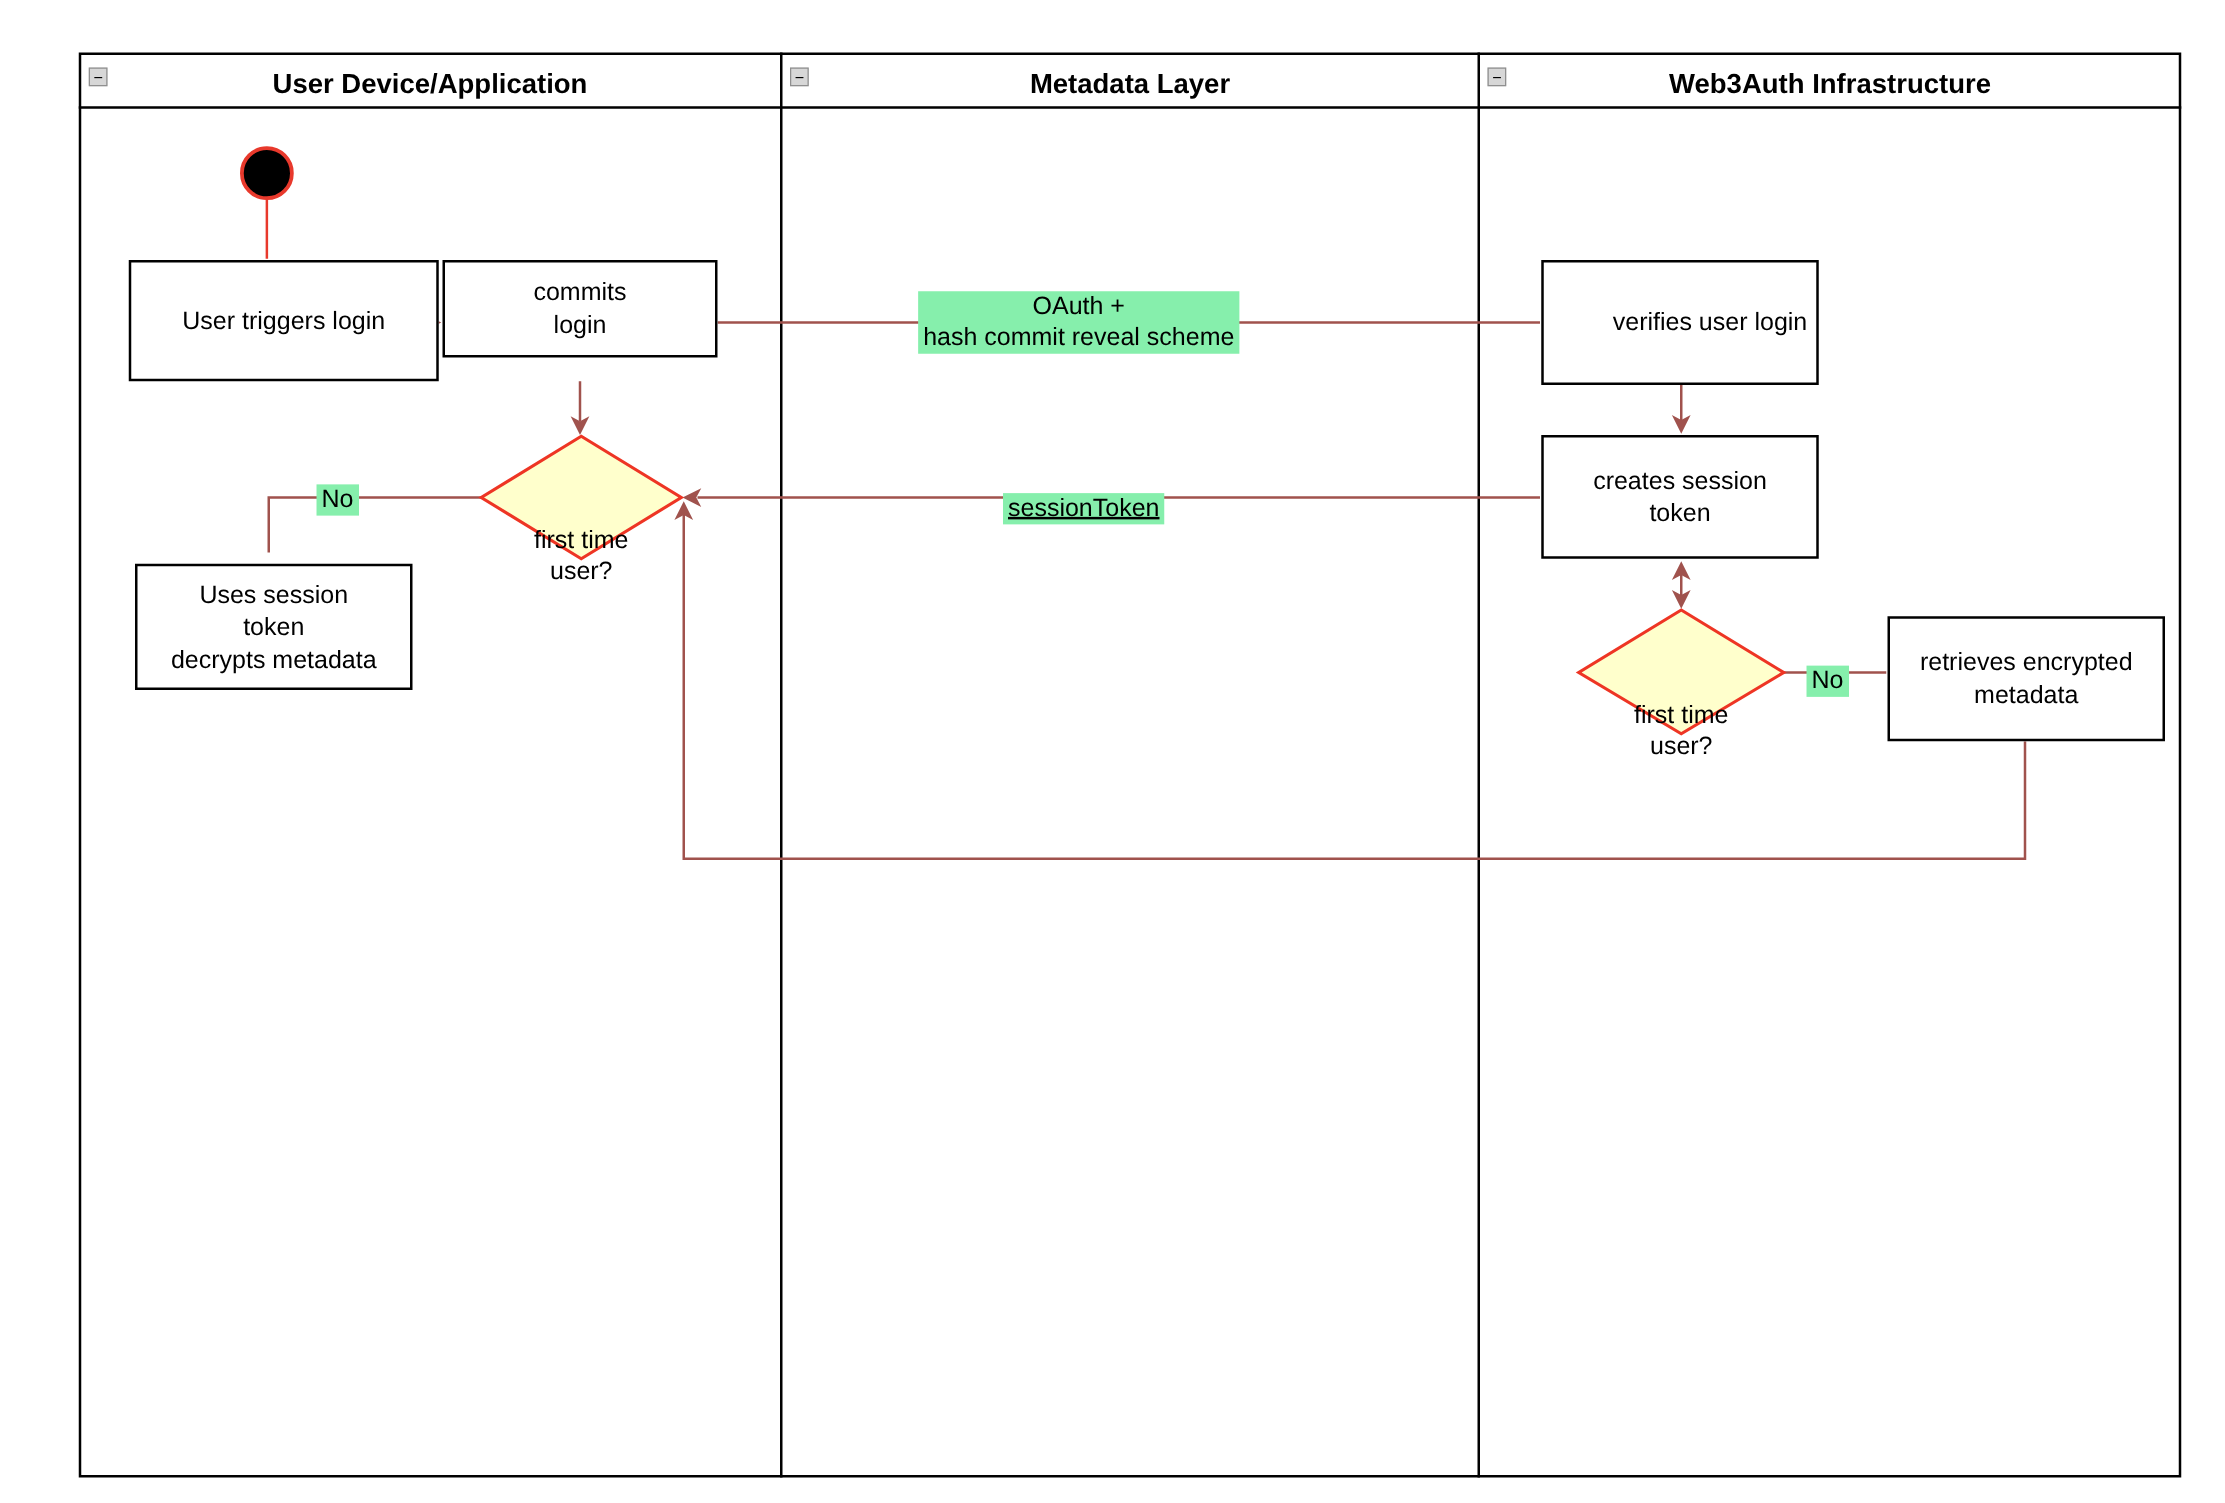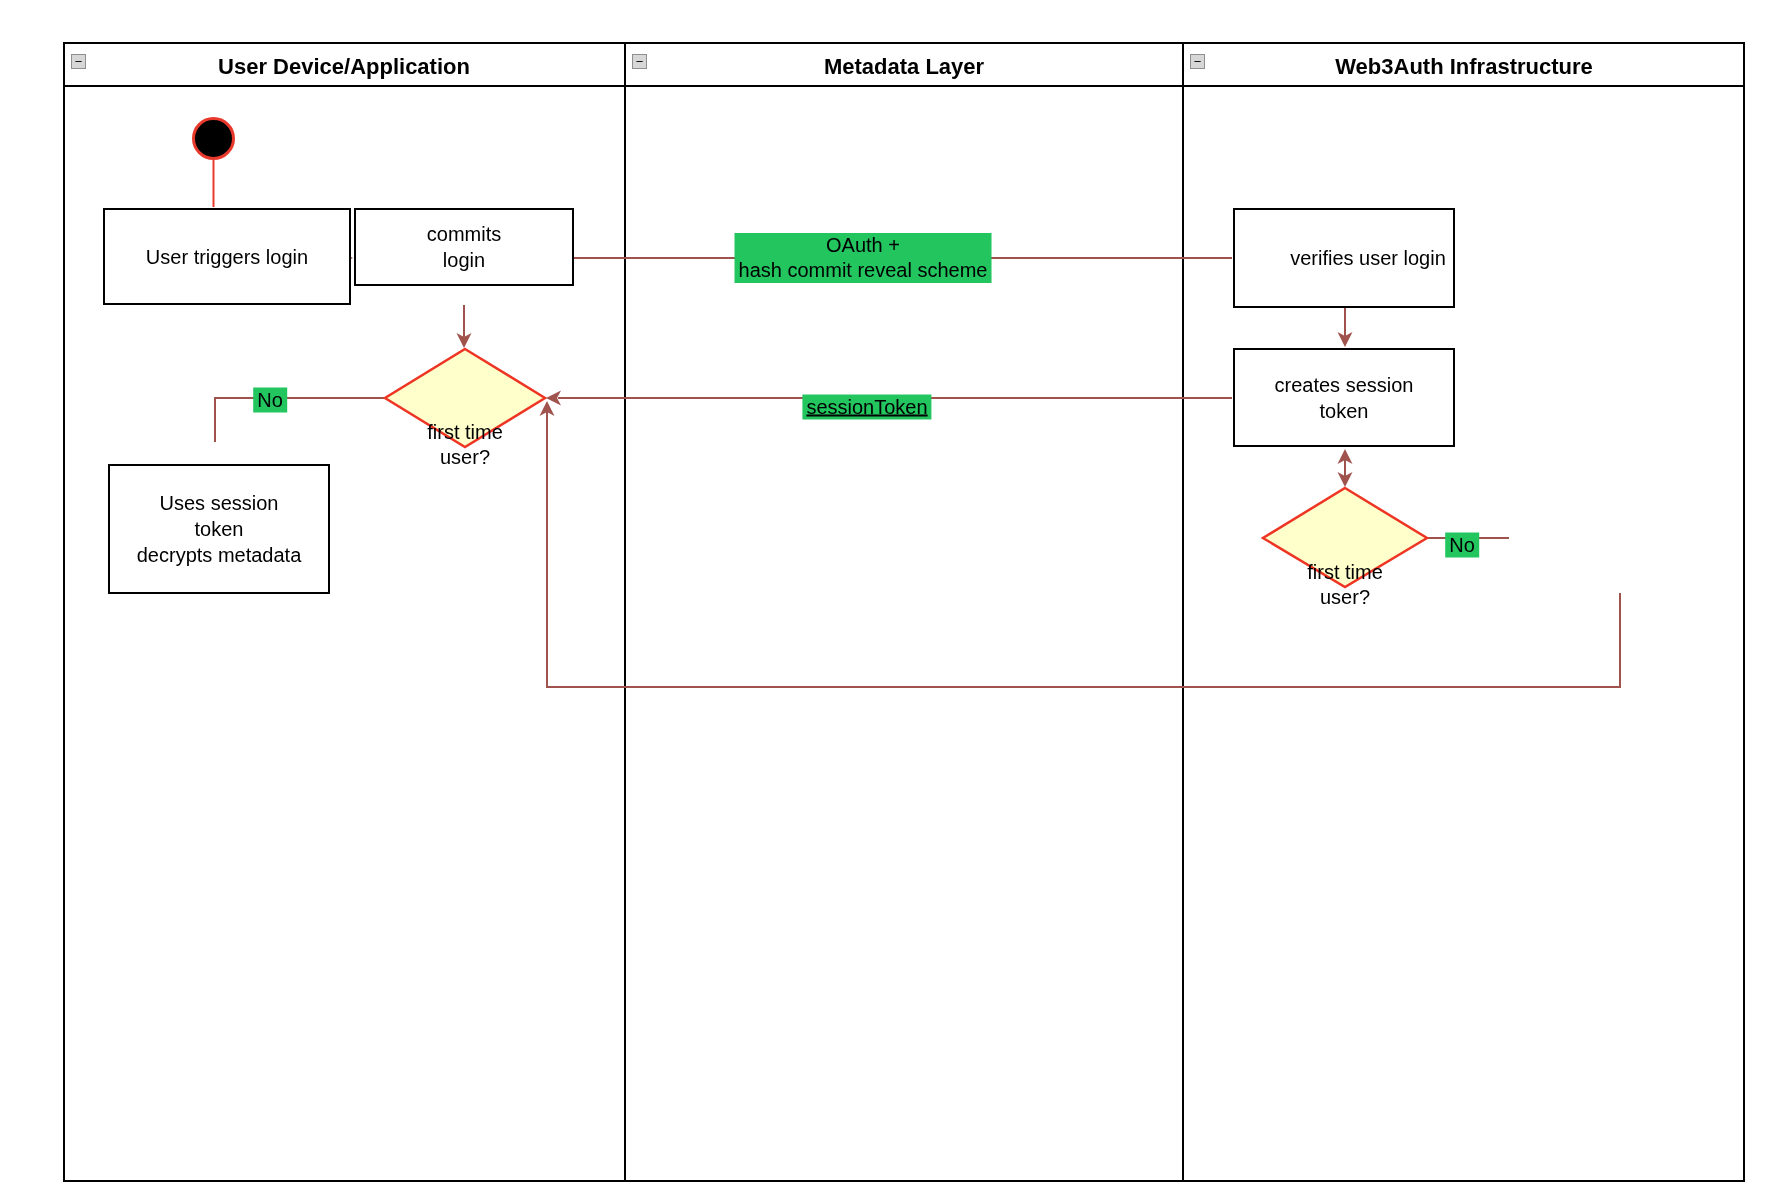--- a/index.html
+++ b/index.html
@@ -23,29 +23,29 @@
   
   svg.wires{position:absolute;left:0;top:0;width:1780px;height:1202px;}
   
   .node{position:absolute;background:#fff;border:2px solid #000;box-sizing:border-box;
         display:flex;align-items:center;justify-content:center;text-align:center;
         font-size:20px;line-height:26px;white-space:pre-line;}
   .n-user{left:103px;top:208px;width:248px;height:97px;}
   .n-commits{left:354px;top:208px;width:220px;height:78px;}
   .n-verifies{left:1233px;top:208px;width:222px;height:100px;padding-left:48px;}
   .n-creates{left:1233px;top:348px;width:222px;height:99px;}
-  .n-uses{left:108px;top:464px;width:222px;height:130px;}
+  .n-uses{left:108px;top:451px;width:222px;height:101px;}
   .n-retrieves{left:1510px;top:493px;width:222px;height:100px;}
   .start-circle{position:absolute;left:192px;top:117px;width:43px;height:43px;
         border-radius:50%;background:#000;border:3px solid #e8392c;box-sizing:border-box;}
   .decision-label{position:absolute;transform:translate(-50%,-50%);text-align:center;
         font-size:20px;line-height:25px;white-space:pre-line;margin-top:47px;}
   .dl1{left:465px;top:398px;} .dl2{left:1345px;top:538px;}
   
-  .edge-label{position:absolute;transform:translate(-50%,-50%);background:#22c55e;
+  .edge-label{position:absolute;transform:translate(-50%,-50%);background:#86efac;
         text-align:center;font-size:20px;line-height:25px;white-space:pre-line;
         padding:0 4px;}
   .el-oauth{left:863px;top:258px;}
   .el-session{left:867px;top:407px;text-decoration:underline;}
   .el-no-left{left:270px;top:400px;}
   .el-no-right{left:1462px;top:545px;}
 </style>
 </head>
 <body>
 
@@ -107,20 +107,22 @@
 
   <div class="node n-user">User triggers login</div>
   <div class="node n-commits">commits
 login</div>
   <div class="node n-verifies">verifies user login</div>
   <div class="node n-creates">creates session
 token</div>
   <div class="node n-uses">Uses session
 token
 decrypts metadata</div>
+  <div class="node n-retrieves">retrieves encrypted
+metadata</div>
 
   <div class="decision-label dl1">first time
 user?</div>
   <div class="decision-label dl2">first time
 user?</div>
 
   <div class="edge-label el-oauth">OAuth +
 hash commit reveal scheme</div>
   <div class="edge-label el-session">sessionToken</div>
   <div class="edge-label el-no-left">No</div>

